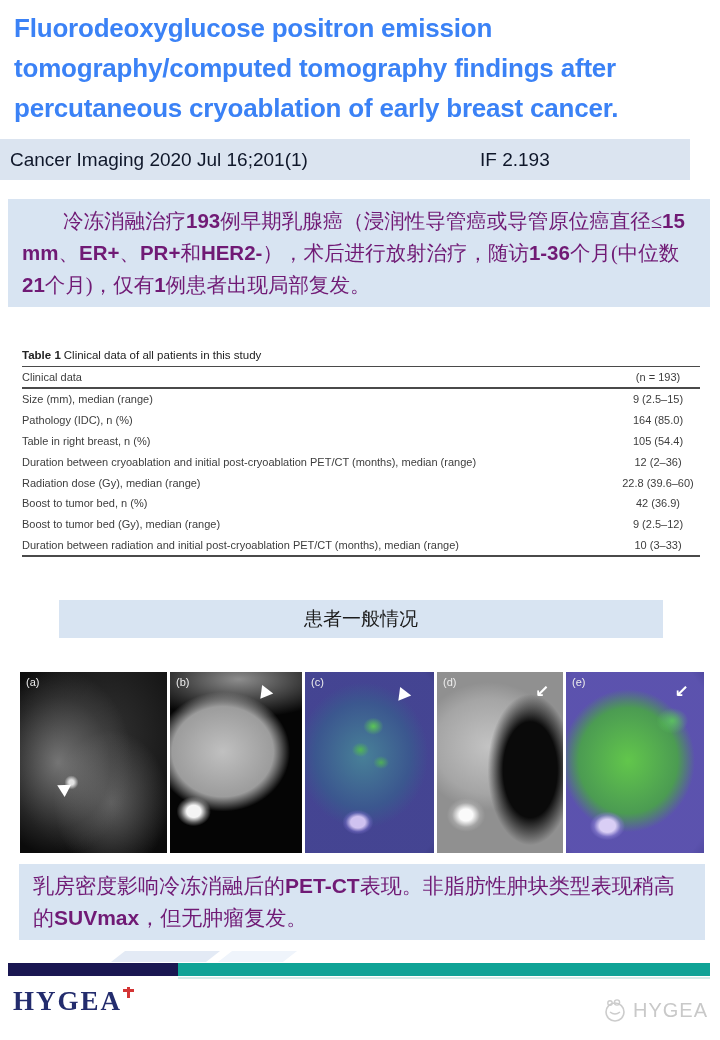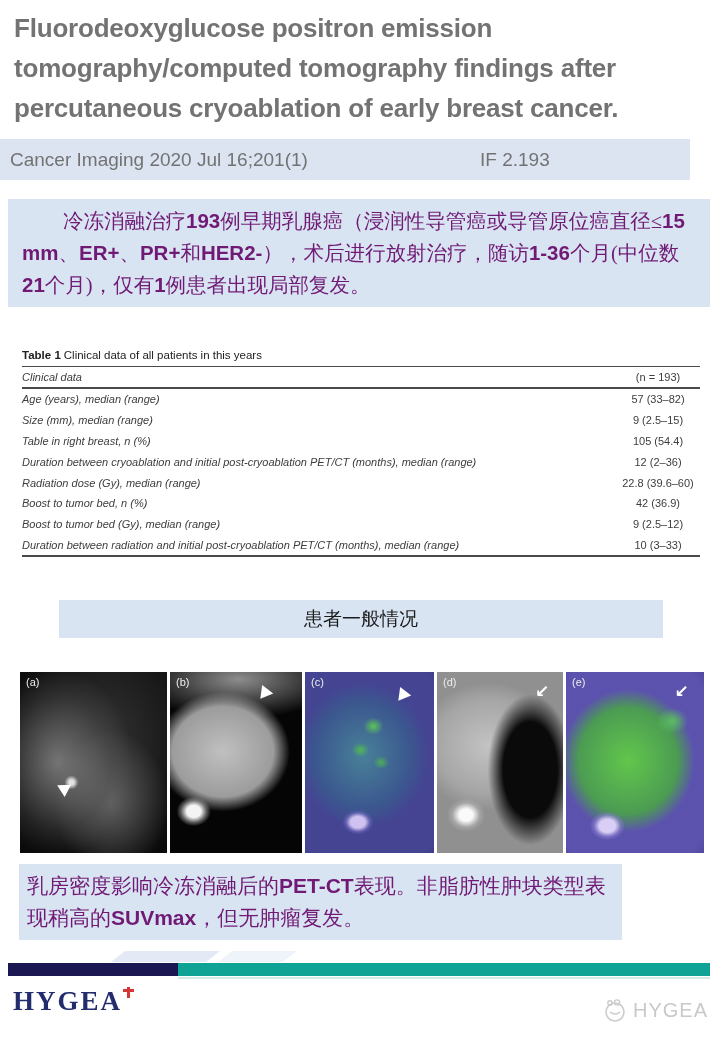--- a/index.html
+++ b/index.html
@@ -13,27 +13,27 @@
     --table-line:#4a4a4a;
     --table-text:#3d3d3d;
   }
   *{margin:0;padding:0;box-sizing:border-box;}
   html,body{background:#fff;}
   body{font-family:"Liberation Sans",sans-serif;}
   .page{position:relative;width:720px;height:1040px;background:#fff;overflow:hidden;}
 
   .page-title{
     position:absolute;top:8px;left:14px;right:10px;
-    font-size:26px;font-weight:bold;color:#737373;line-height:40px;
+    font-size:26px;font-weight:bold;color:#3b82f6;line-height:40px;
     white-space:pre-line;letter-spacing:-0.2px;
   }
 
   .journal-bar{
     position:absolute;top:139px;left:0;width:690px;height:41px;
-    background:var(--journal-bar-blue);font-size:19px;color:#737373;
+    background:var(--journal-bar-blue);font-size:19px;color:#0f172a;
   }
   .journal-citation{position:absolute;left:10px;top:0;line-height:41px;}
   .impact-factor{position:absolute;left:480px;top:0;line-height:41px;}
 
   .summary-box{
     position:absolute;top:199px;left:8px;width:702px;height:108px;
     background:var(--accent-box-blue);
     padding:6px 14px 0 14px;
   }
   .cn-par{
@@ -46,21 +46,21 @@
   .tbl-title{font-size:11.5px;color:#222;margin-bottom:5px;}
   .tbl-title b{margin-right:3px;}
   .tbl-header{
     display:flex;align-items:center;
     border-top:1px solid var(--table-line);
     border-bottom:2px solid var(--table-line);
     padding:4px 0;font-size:11px;
   }
   .tbl-body{border-bottom:2px solid var(--table-line);}
   .tbl-row{display:flex;padding:4.4px 0;font-size:11px;}
-  .cell-label{flex:1;padding-right:10px;font-style:italic;}
+  .cell-label{flex:1;padding-right:10px;}
   .cell-val{flex:none;width:84px;text-align:center;}
 
   .section-box{
     position:absolute;top:600px;left:59px;width:604px;height:38px;
     background:var(--accent-box-blue);
     text-align:center;line-height:38px;
     font-family:"Liberation Serif","DejaVu Serif",serif;
     font-size:19px;color:#1c1c1c;
   }
 
@@ -110,22 +110,22 @@
     #1c1c50;}
 
   .ah{position:absolute;width:0;height:0;z-index:2;}
   .ah-a{left:27%;top:60%;border-left:12px solid #fff;border-top:7px solid transparent;border-bottom:7px solid transparent;transform:rotate(-32deg);}
   .ah-b{left:66%;top:9%;border-top:12px solid #fff;border-left:7px solid transparent;border-right:7px solid transparent;transform:rotate(38deg);}
   .ah-c{left:70%;top:10%;border-top:12px solid #fff;border-left:7px solid transparent;border-right:7px solid transparent;transform:rotate(38deg);}
   .arrow-glyph{position:absolute;right:11%;top:5%;color:#fff;font-size:17px;font-weight:bold;z-index:2;
     font-family:"DejaVu Sans",sans-serif;}
 
   .conclusion-box{
-    position:absolute;top:864px;left:19px;width:603px;height:76px;
-    background:var(--accent-box-blue);padding:6px 12px 0 8px;
+    position:absolute;top:864px;left:19px;width:686px;height:76px;
+    background:var(--accent-box-blue);padding:6px 12px 0 14px;
   }
   .conclusion-box .cn-par{text-indent:0;font-size:21px;}
 
   .footer-bar-navy{position:absolute;top:963px;left:8px;width:170px;height:13px;background:var(--footer-navy);}
   .footer-bar-teal{position:absolute;top:963px;left:178px;width:532px;height:13px;background:var(--footer-teal);}
   .footer-streak-1{position:absolute;top:951px;left:118px;width:95px;height:11px;background:#e3eaf5;transform:skewX(-52deg);}
   .footer-streak-2{position:absolute;top:951px;left:225px;width:65px;height:11px;background:#eff4fb;transform:skewX(-52deg);}
   .footer-underline{position:absolute;top:977px;left:178px;width:532px;height:2px;background:#d2ece8;}
 
   .logo{position:absolute;top:988px;left:13px;display:flex;align-items:flex-start;}
@@ -153,34 +153,34 @@
     <span class="journal-citation">Cancer Imaging 2020 Jul 16;201(1)</span>
     <span class="impact-factor">IF 2.193</span>
   </div>
 
   <div class="summary-box">
     <p class="cn-par"><span>冷冻消融治疗</span><span class="run-bold">193</span><span>例早期乳腺癌（浸润性导管癌或导管原位癌直径≤</span><span class="run-bold">15 mm</span><span>、</span><span class="run-bold">ER+</span><span>、</span><span class="run-bold">PR+</span><span>和</span><span class="run-bold">HER2-</span><span>），术后进行放射治疗，随访</span><span class="run-bold">1-36</span><span>个月(中位数</span><span class="run-bold">21</span><span>个月)</span><span>，仅有</span><span class="run-bold">1</span><span>例患者出现局部复发。</span></p>
   </div>
 
   <div class="table-block">
     <div class="tbl-title">
-      <b>Table 1</b><span>Clinical data of all patients in this years</span>
+      <b>Table 1</b><span>Clinical data of all patients in this study</span>
     </div>
     <div class="tbl-header">
       <span class="cell-label">Clinical data</span>
       <span class="cell-val">(n = 193)</span>
     </div>
     <div class="tbl-body">
         <div class="tbl-row">
-          <span class="cell-label">Age (years), median (range)</span>
-          <span class="cell-val">57 (33–82)</span>
-        </div>
-        <div class="tbl-row">
           <span class="cell-label">Size (mm), median (range)</span>
           <span class="cell-val">9 (2.5–15)</span>
+        </div>
+        <div class="tbl-row">
+          <span class="cell-label">Pathology (IDC), n (%)</span>
+          <span class="cell-val">164 (85.0)</span>
         </div>
         <div class="tbl-row">
           <span class="cell-label">Table in right breast, n (%)</span>
           <span class="cell-val">105 (54.4)</span>
         </div>
         <div class="tbl-row">
           <span class="cell-label">Duration between cryoablation and initial post-cryoablation PET/CT (months), median (range)</span>
           <span class="cell-val">12 (2–36)</span>
         </div>
         <div class="tbl-row">

